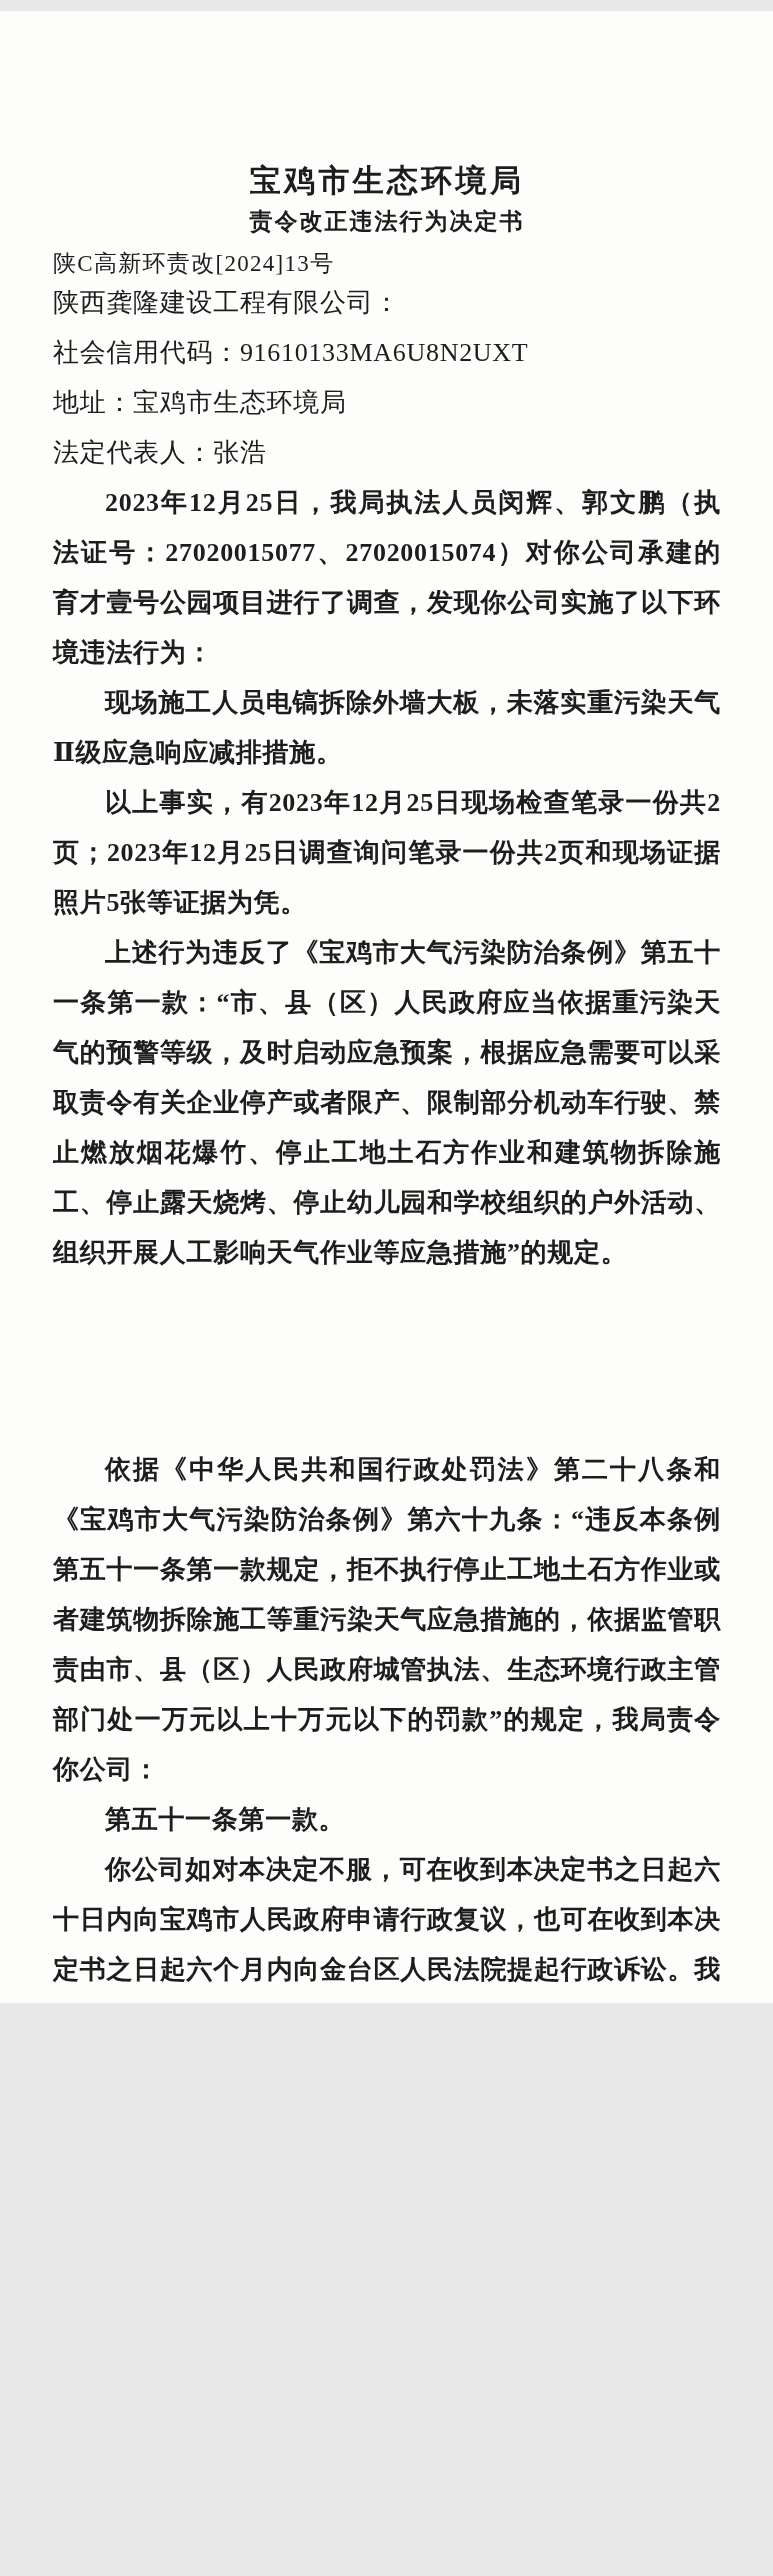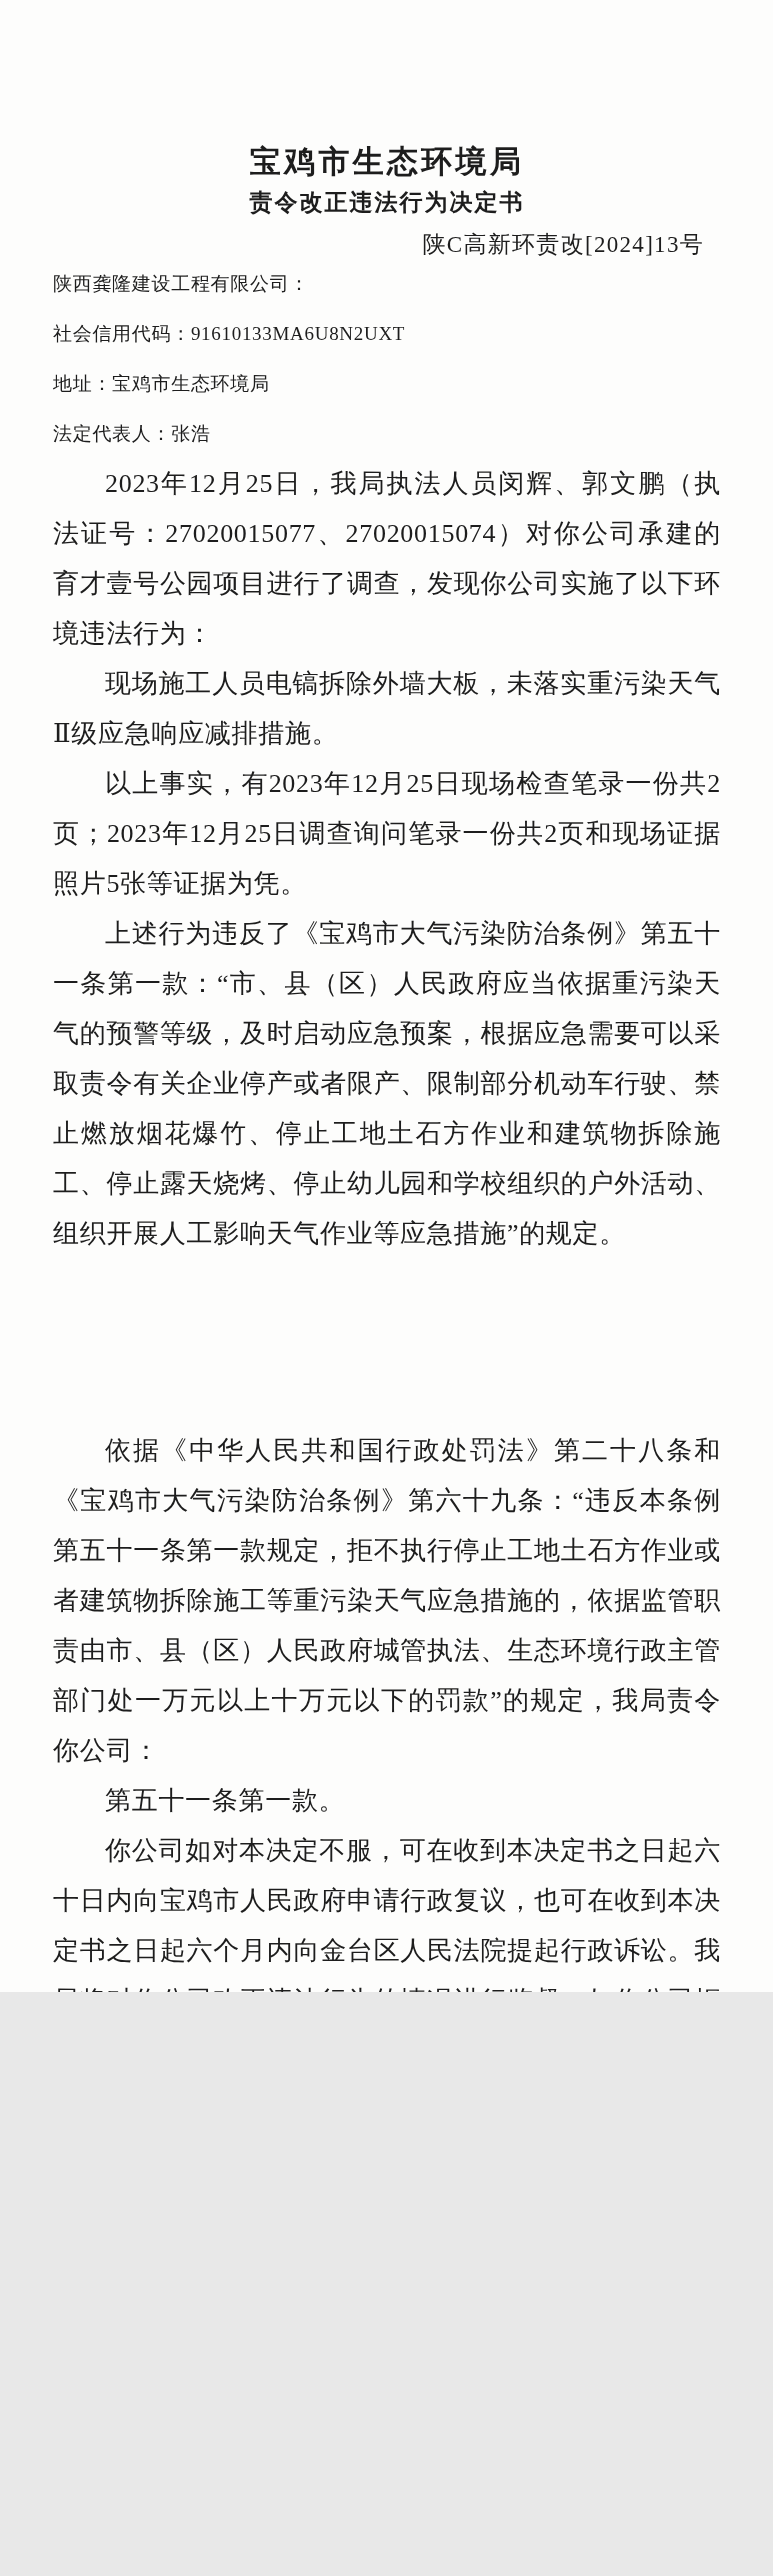--- a/index.html
+++ b/index.html
@@ -1,26 +1,26 @@
 <!DOCTYPE html>
 <html lang="zh" style="font-size:10.6px"><head>
 <meta charset="utf-8">
 <style>
   html,body{margin:0;padding:0;background:#e8e8e8;}
   .page{
     position:relative;
     width:774px;
     height:1992px;
-    margin:0 auto;
+    margin:11px auto;
     background:#fdfdfc;
     overflow:hidden;
     font-family:"Liberation Serif","DejaVu Serif",serif;
     color:#1d1d1d;
     box-sizing:border-box;
-    padding:8px 53px;
+    padding:16px 53px;
   }
   .title1{
     margin:134px 0 0 0;
     font-size:31px;
     line-height:40px;
     font-weight:bold;
     text-align:center;
     letter-spacing:3.3px;
   }
   .title2{
@@ -28,28 +28,28 @@
     font-size:23px;
     line-height:41px;
     font-weight:bold;
     text-align:center;
     letter-spacing:2px;
   }
   .docnum{
     margin-top:6.6px;
     font-size:23px;
     line-height:29px;
-    text-align:right;
+    text-align:left;
     padding-right:17px;
     letter-spacing:1.3px;
   }
-  .intro{font-size:19px;line-height:50px;letter-spacing:0.7px;}
+  .intro{font-size:26px;line-height:50px;letter-spacing:0.7px;}
   .intro p{margin:0;}
   .bodypart{font-size:26px;line-height:50px;text-align:justify;letter-spacing:0.7px;}
-  .bodypart p{margin:0;text-indent:2em;word-break:break-all;}
+  .bodypart p{margin:0;text-indent:2em;word-break:break-all;font-weight:bold;}
   .page-gap{height:167px;}
   .signature{
     position:relative;
     z-index:3;
     margin-top:83px;
     text-align:right;
     padding-right:8px;
   }
   .signature .agency{margin:0;font-size:26.5px;line-height:41px;letter-spacing:1.3px;}
   .signature .sdate{margin:10.6px 0 0 0;font-size:18px;line-height:41px;letter-spacing:2.6px;}

